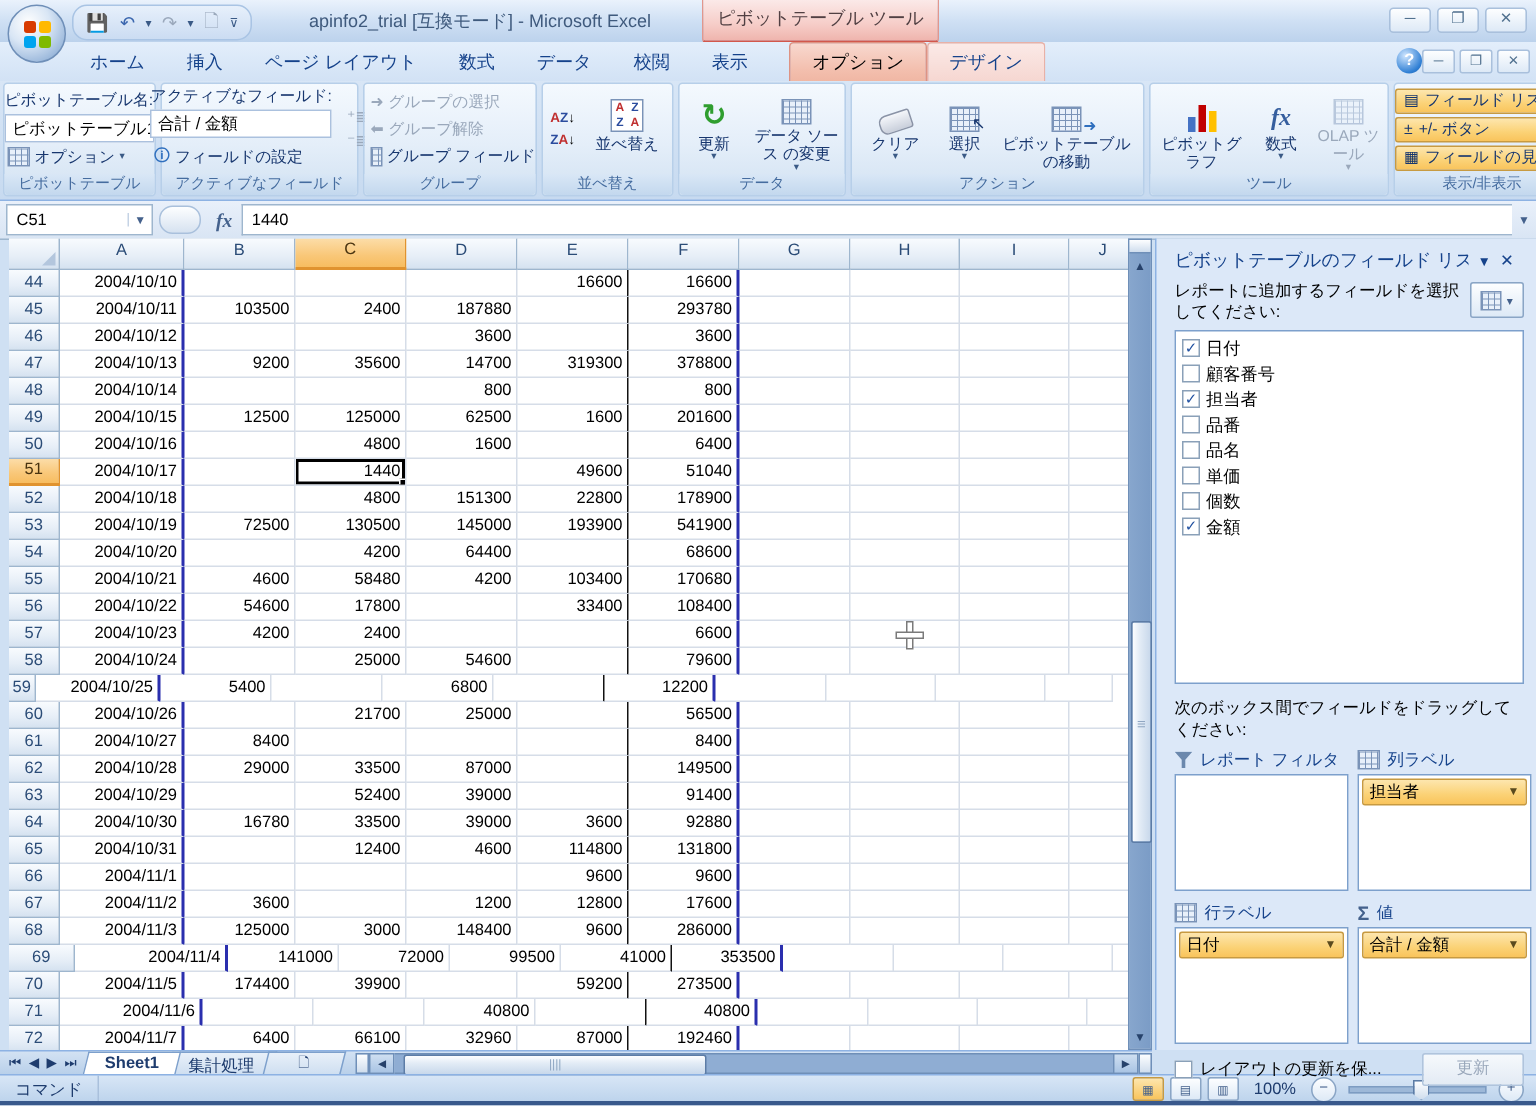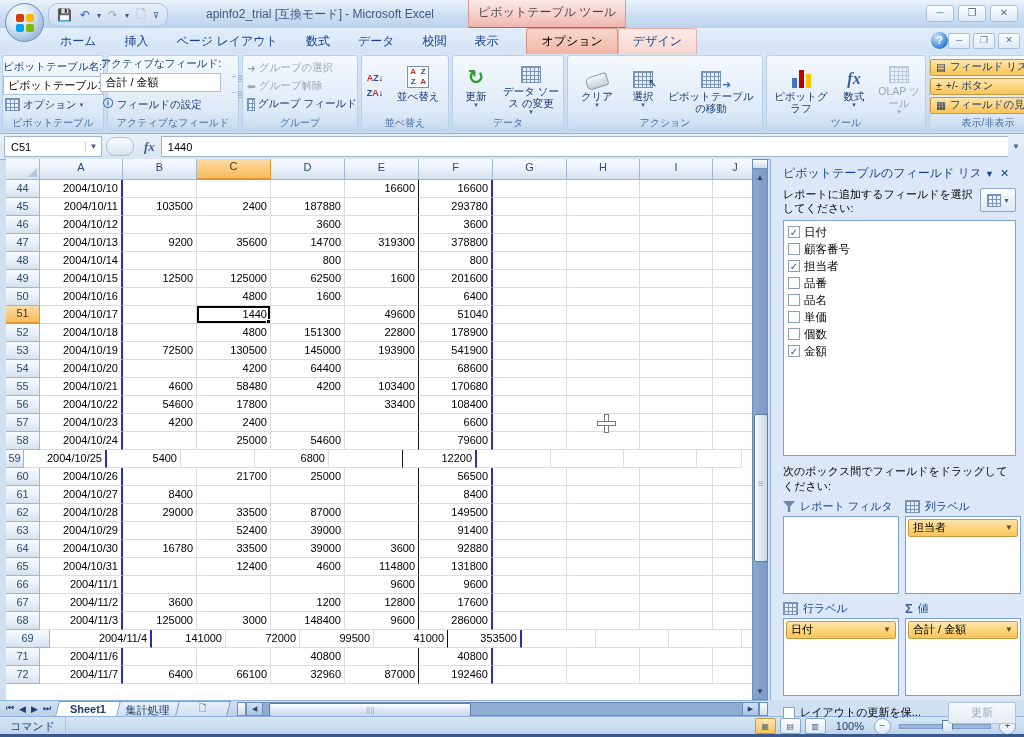--- a/index.html
+++ b/index.html
@@ -748,22 +748,35 @@
       <div class="gc" style="width: 74px;">72000</div>
       <div class="gc" style="width: 74px;">99500</div>
       <div class="gc bE" style="width: 74px;">41000</div>
       <div class="gc bF" style="width: 74px;">353500</div>
       <div class="gc" style="width: 74px;"></div>
       <div class="gc" style="width: 73px;"></div>
       <div class="gc" style="width: 73px;"></div>
       <div class="gc" style="width: 45px;"></div>
     </div>
     <div class="grow">
+      <div class="gc hd" style="width: 34px;">70</div>
+      <div class="gc bA" style="width: 83px;">2004/11/5</div>
+      <div class="gc" style="width: 74px;">174400</div>
+      <div class="gc" style="width: 74px;">39900</div>
+      <div class="gc" style="width: 74px;"></div>
+      <div class="gc bE" style="width: 74px;">59200</div>
+      <div class="gc bF" style="width: 74px;">273500</div>
+      <div class="gc" style="width: 74px;"></div>
+      <div class="gc" style="width: 73px;"></div>
+      <div class="gc" style="width: 73px;"></div>
+      <div class="gc" style="width: 45px;"></div>
+    </div>
+    <div class="grow">
       <div class="gc hd" style="width: 34px;">71</div>
-      <div class="gc bA" style="width: 83px;">2004/11/6</div>
+      <div class="gc bA" style="width: 95px;">2004/11/6</div>
       <div class="gc" style="width: 74px;"></div>
       <div class="gc" style="width: 74px;"></div>
       <div class="gc" style="width: 74px;">40800</div>
       <div class="gc bE" style="width: 74px;"></div>
       <div class="gc bF" style="width: 74px;">40800</div>
       <div class="gc" style="width: 74px;"></div>
       <div class="gc" style="width: 73px;"></div>
       <div class="gc" style="width: 73px;"></div>
       <div class="gc" style="width: 45px;"></div>
     </div>

